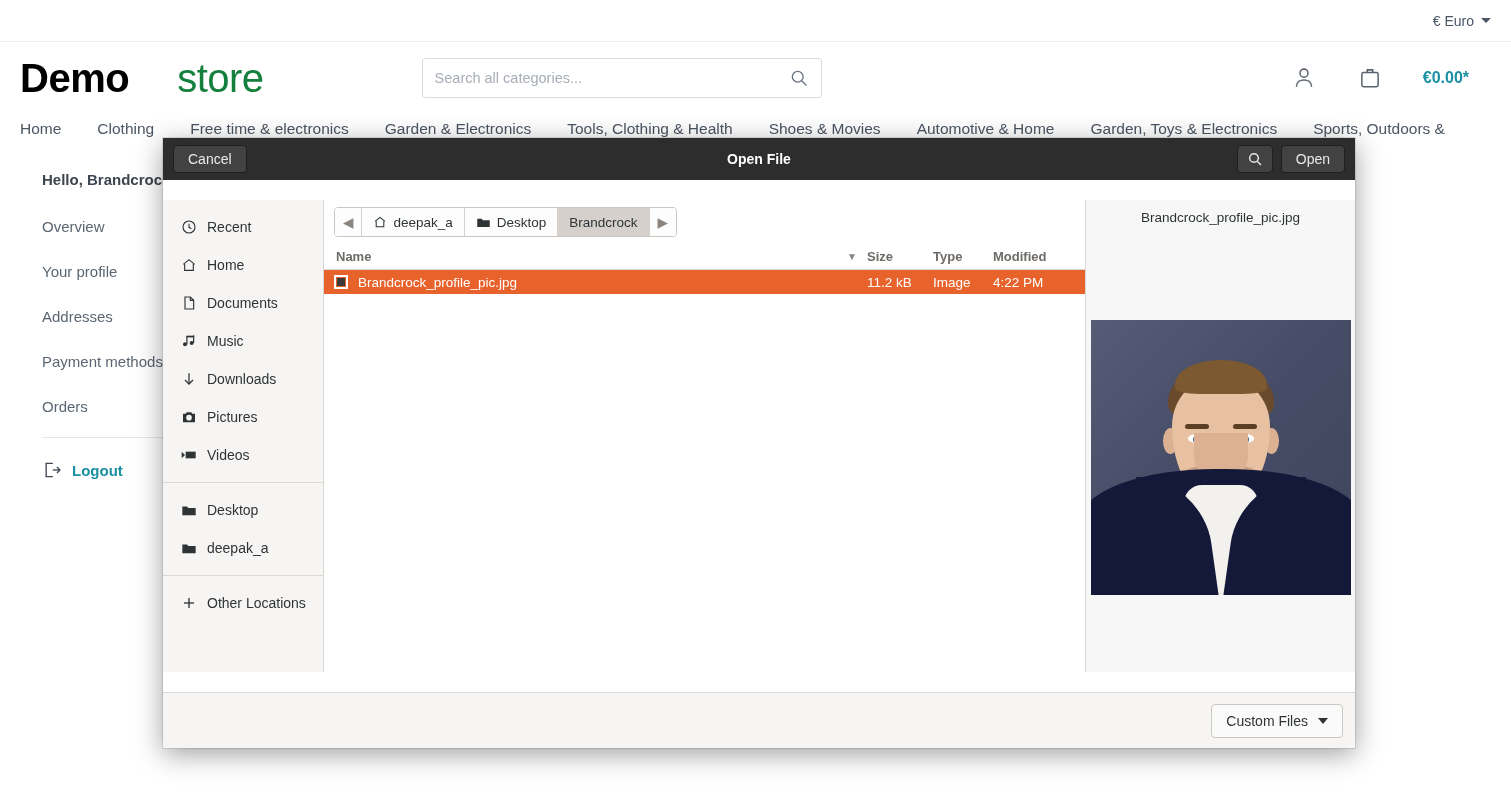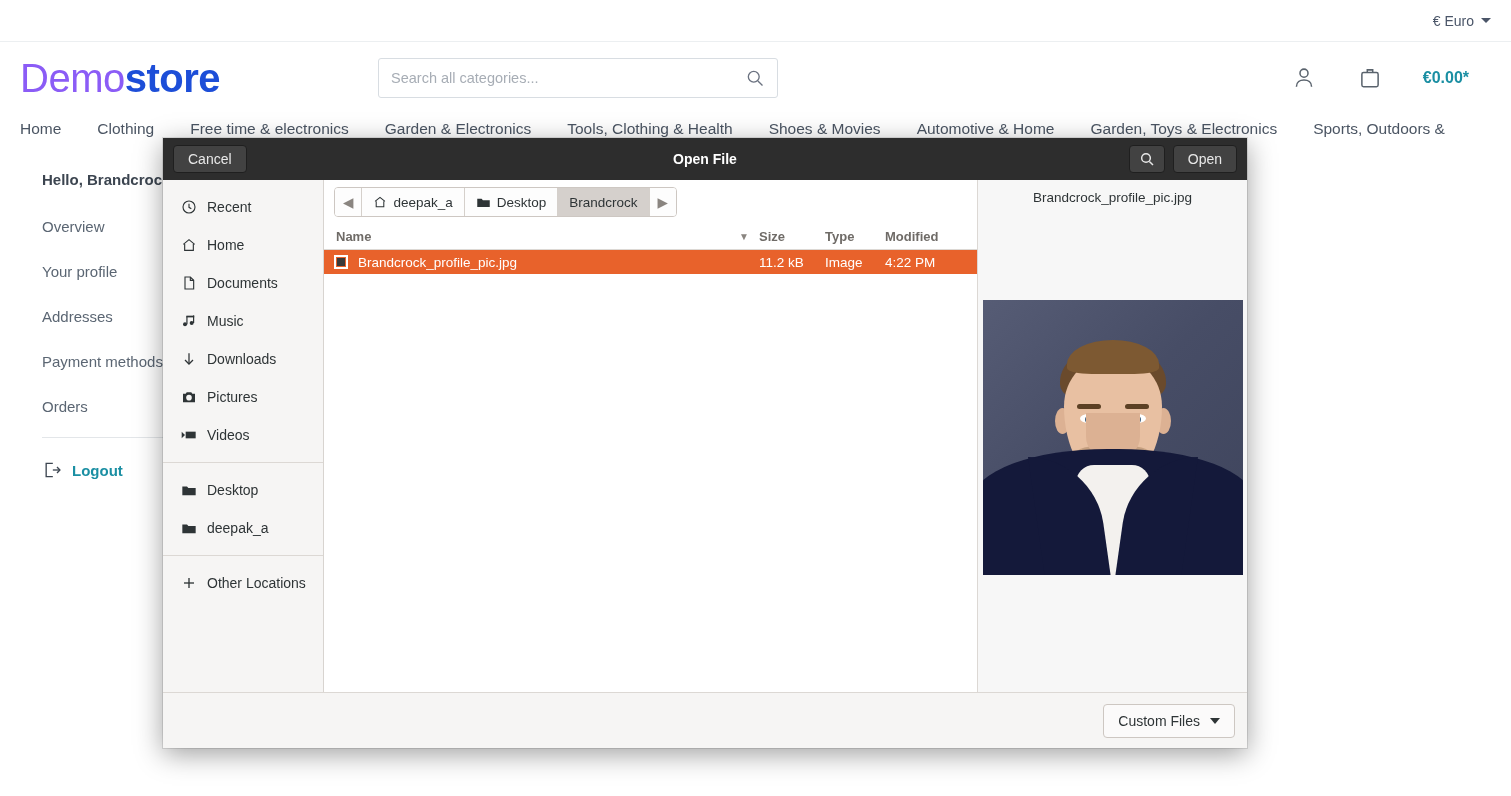--- a/index.html
+++ b/index.html
@@ -25,22 +25,22 @@
   }
   .caret-down {
     width:0;height:0;border-left:5px solid transparent;border-right:5px solid transparent;
     border-top:5px solid #4a5568; display:inline-block;
   }
 
   .headerrow {
     height: 72px; display:flex; align-items:center; padding: 0 20px;
   }
   .logo { font-size: 40px; color:#4a4a4a; letter-spacing:-0.5px; white-space:nowrap; }
-  .logo b { font-weight: 400; color:#8b5cf6; }
-  .logo span.light { font-weight: 700; color:#1d4ed8; }
+  .logo b { font-weight: 700; color:#000000; }
+  .logo span.light { font-weight: 400; color:#15803d;margin-left:48px; }
 
   .searchwrap { margin-left: 158px; border-radius: 11px; }
   .searchbox {
     width: 400px; height: 40px; border:1px solid #d8dde2; border-radius:3px;
     display:flex; align-items:center; padding: 0 12px; background:#fff;
   }
   .searchbox input {
     flex:1; border:none; outline:none; font-size:14.5px; color:#6b7280;
     font-family:"Liberation Sans", sans-serif; background:transparent;
   }
@@ -62,24 +62,24 @@
     margin-top: 32px; padding-left: 42px; width: 330px;
   }
   .greet { font-size:15px; font-weight:700; color:#3c4550; line-height:1.35; }
   .acctlink { font-size:15px; color:#5b6673; margin-top:28px; }
   .acctdiv { border-top:1px solid #e3e6e9; margin: 22px 0 0 0; width:260px; }
   .logout { margin-top:22px; display:flex; align-items:center; gap:10px; }
   .logout span { color:#1b8fa3; font-weight:700; font-size:15px; }
 
   
   .dialog {
-    position:absolute; left:163px; top:138px; width:1084px; height:610px;
+    position:absolute; left:163px; top:138px; width:1192px; height:610px;
     background:#fff; box-shadow: 0 6px 26px rgba(0,0,0,0.38), 0 0 0 1px rgba(0,0,0,0.10);
     display:flex; flex-direction:column; overflow:hidden;
-    font-size:14px; color:#2e3436;
+    font-size:14px; color:#2e3436;gap:20px;
   }
   .dlg-header {
     height:42px; background:#2d2d2d; display:flex; align-items:center;
     padding: 0 10px; flex:0 0 42px; position:relative;
   }
   .hbtn {
     background:#424242; border:1px solid #1f1f1f; border-radius:4px;
     color:#e8e8e8; font-size:14px; padding: 6px 14px; cursor:pointer;
     font-family:"Liberation Sans", sans-serif; line-height:1;
   }

